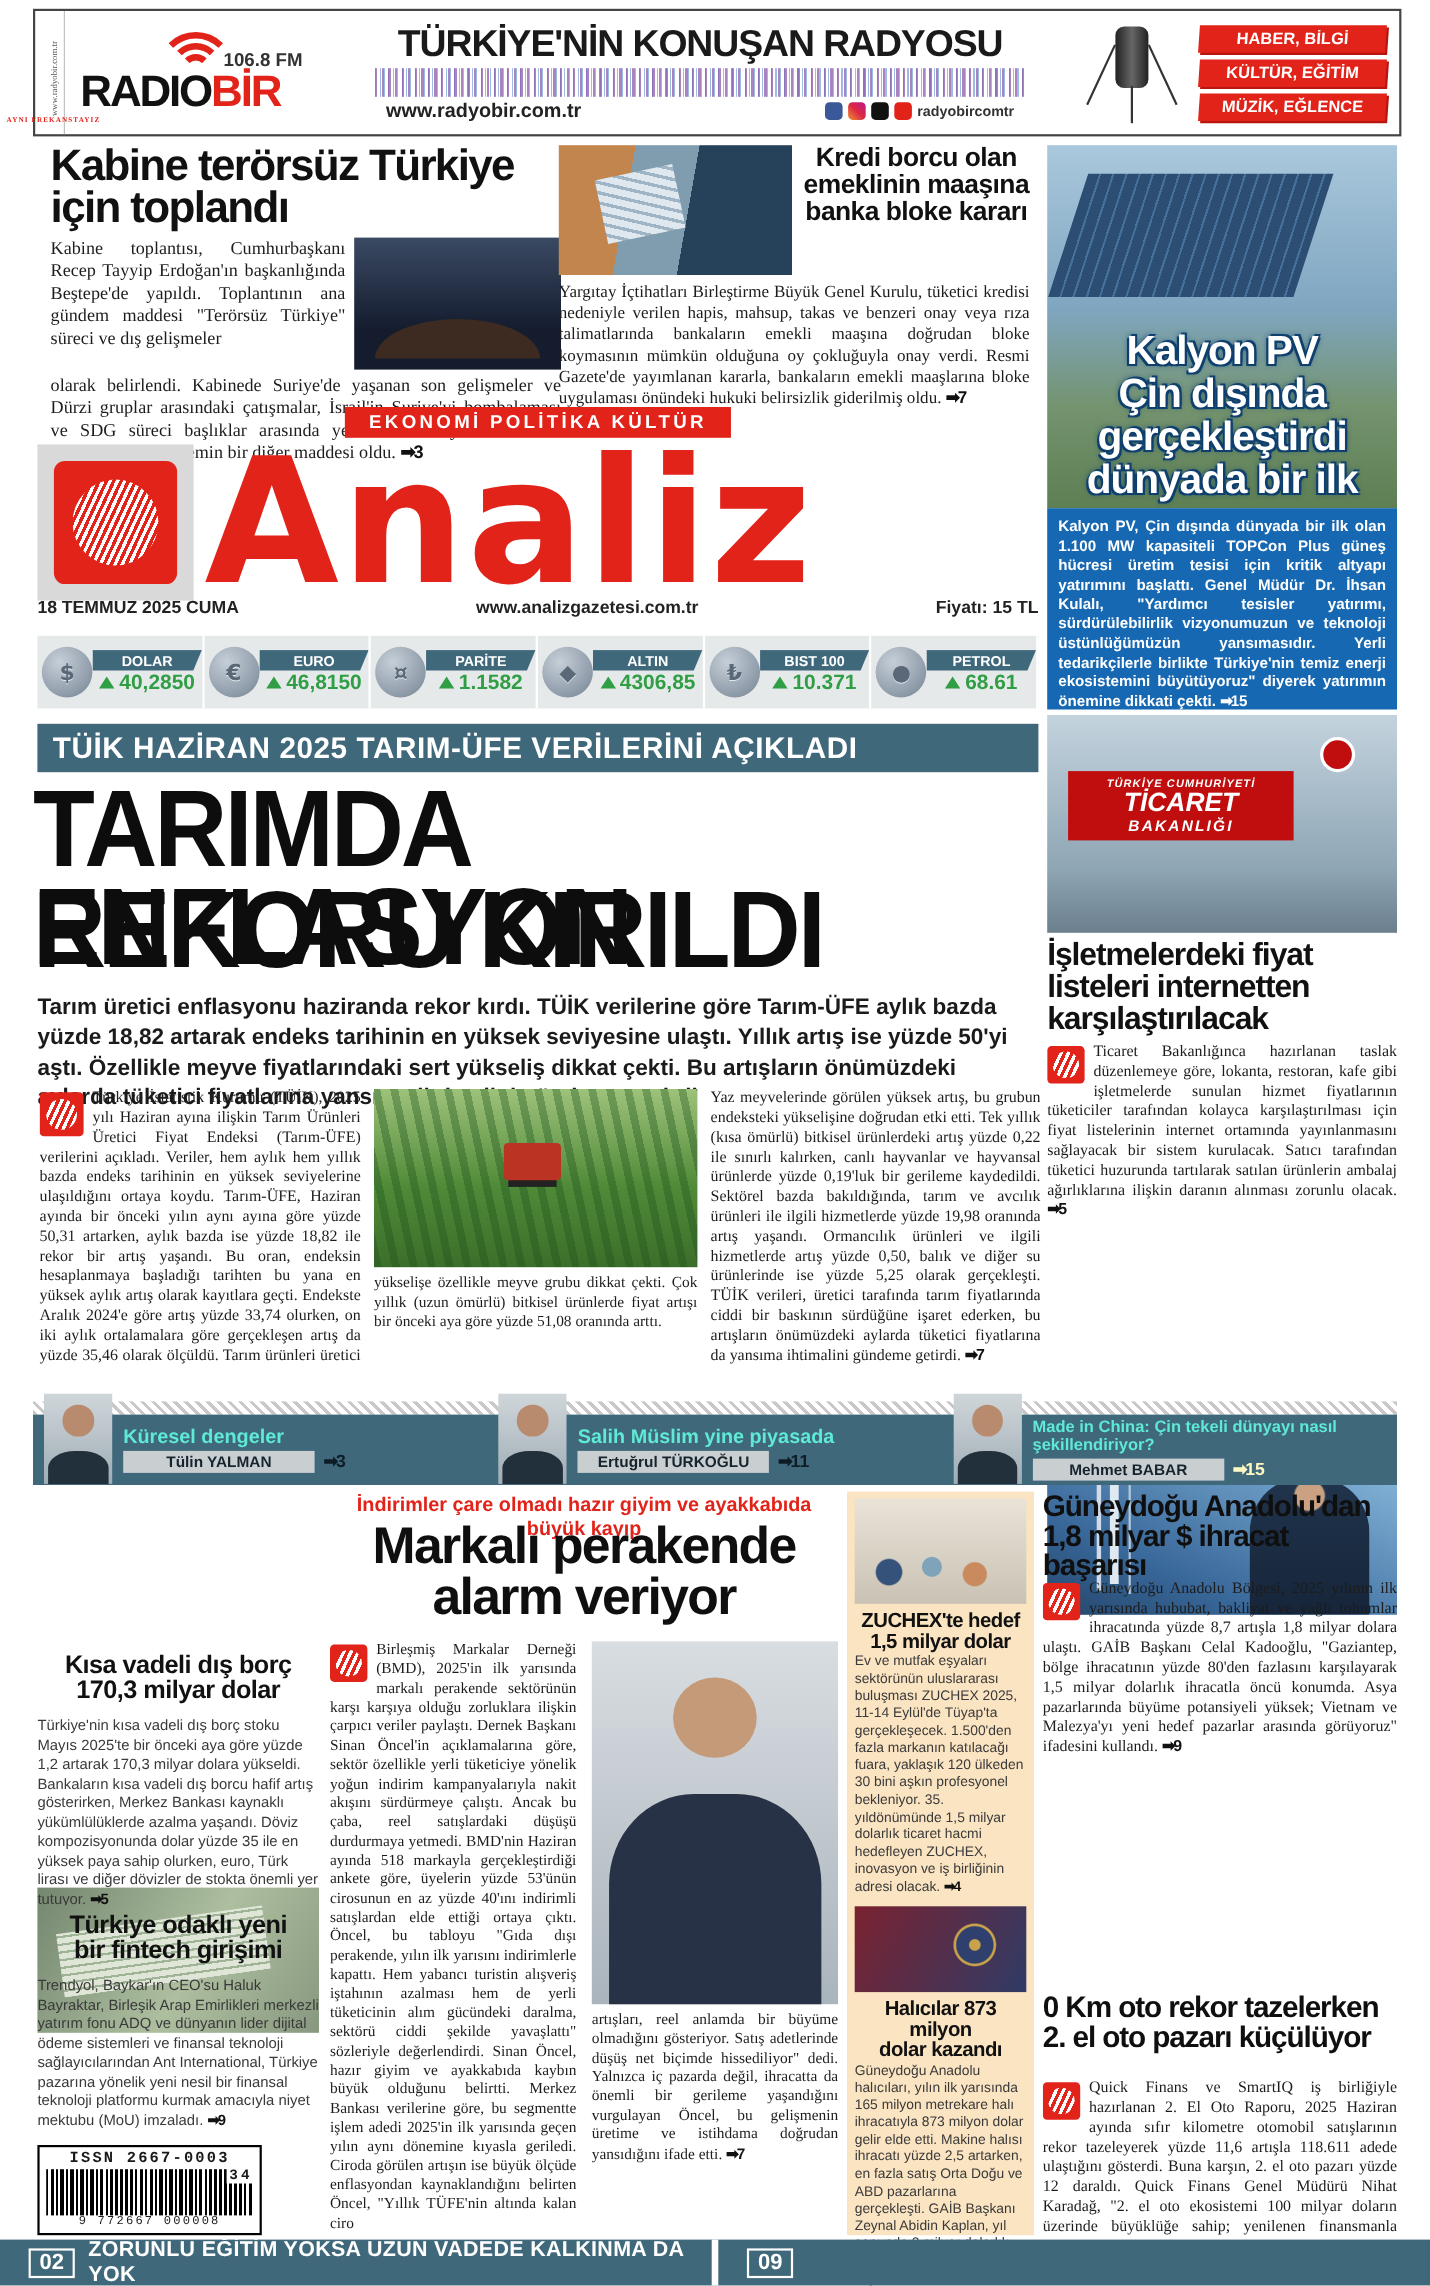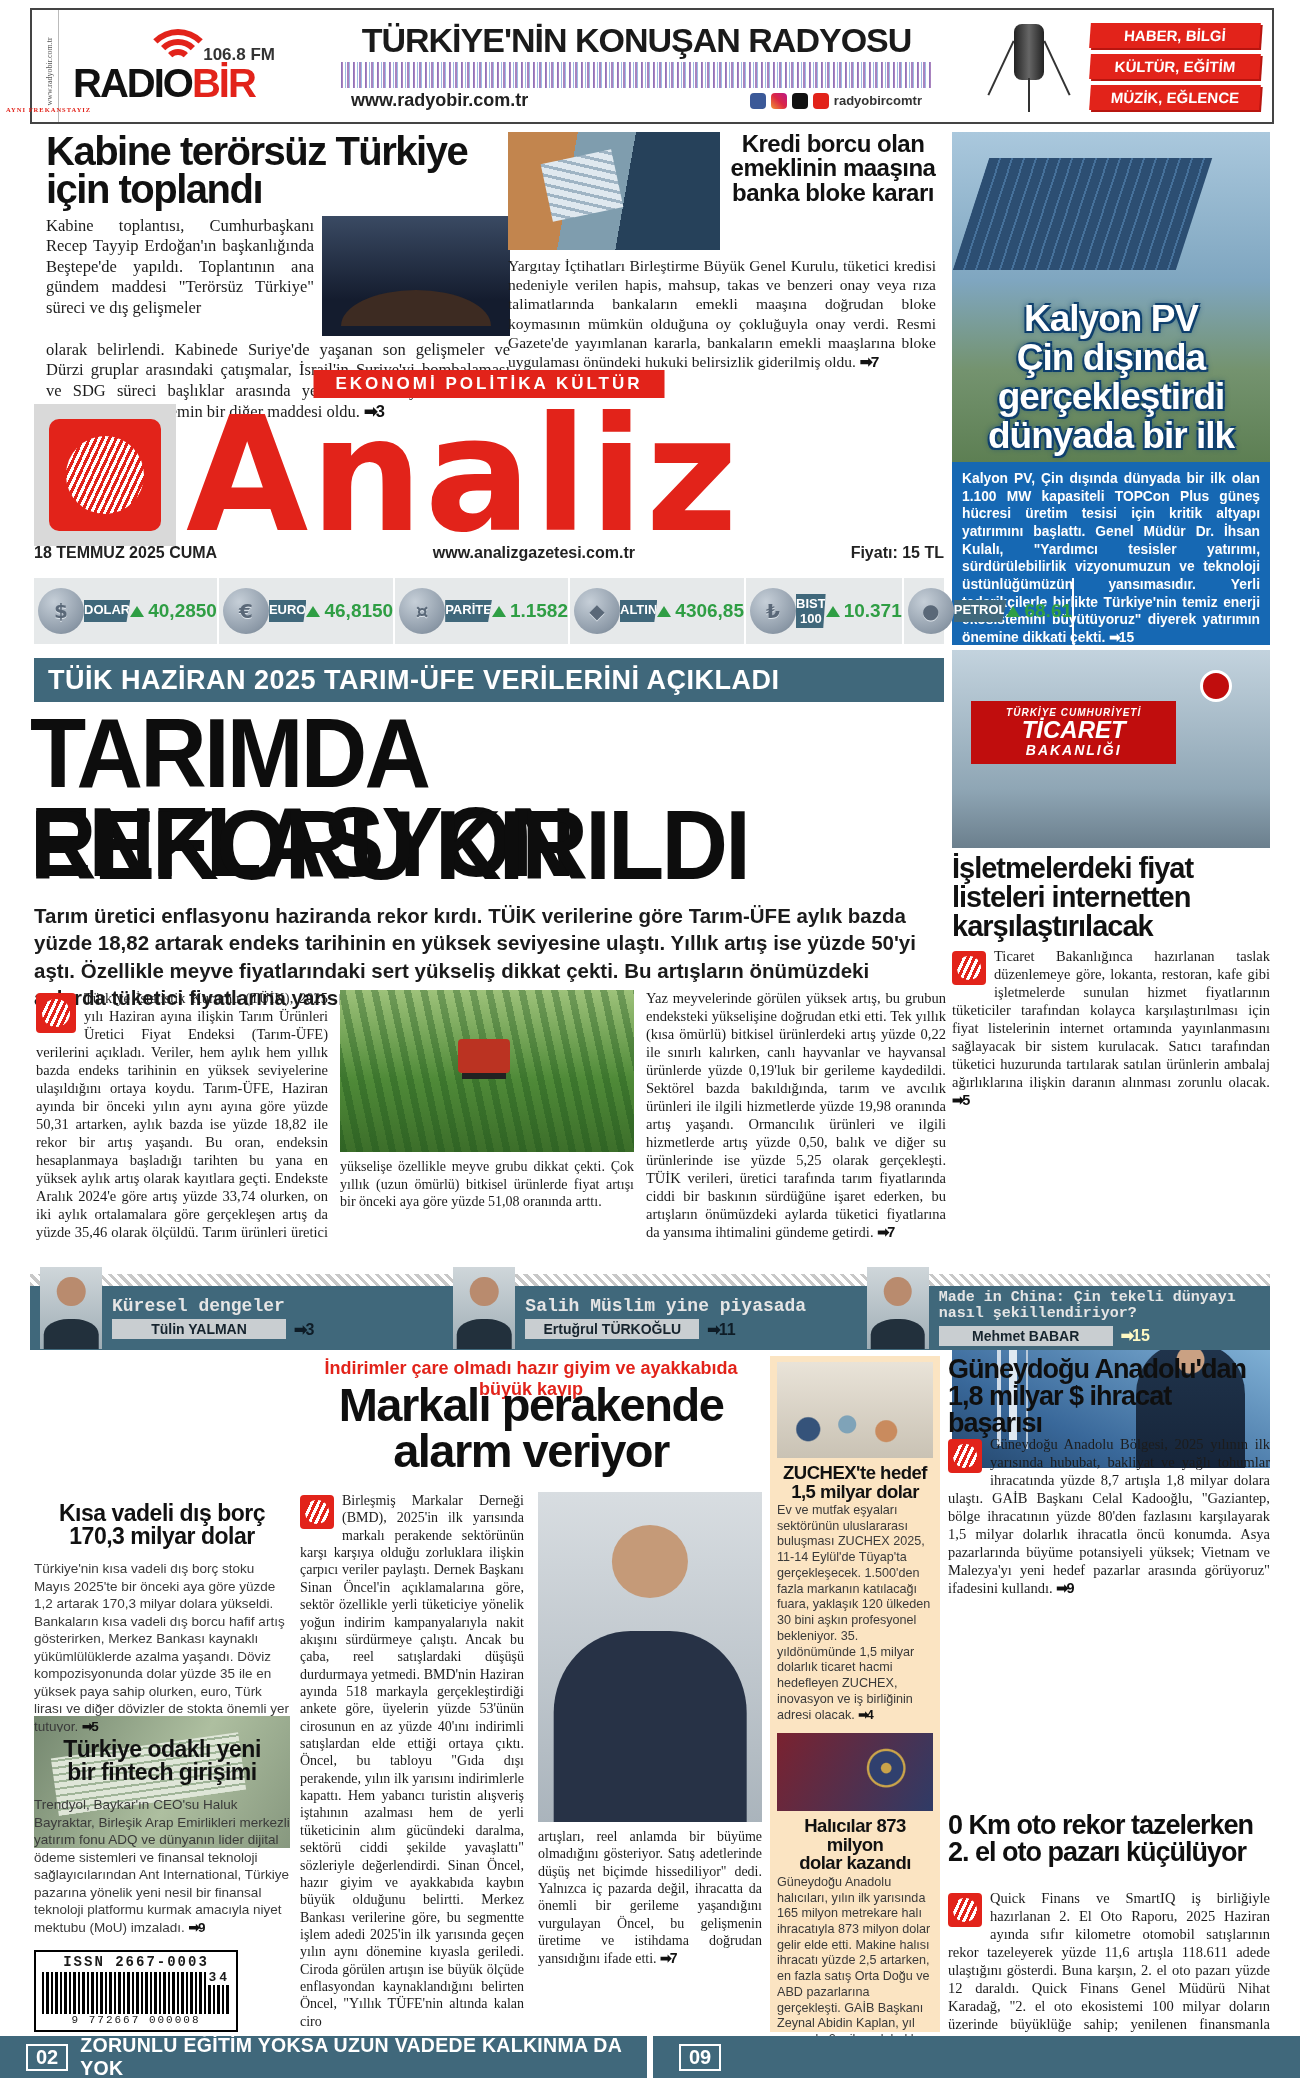--- a/index.html
+++ b/index.html
@@ -81,21 +81,21 @@
   .m-title{font-family:"DejaVu Sans",sans-serif;font-weight:bold;font-size:158px;line-height:1;color:#e2231a;letter-spacing:2px;}
   .m-dates{position:absolute;top:176px;left:0;width:100%;display:flex;justify-content:space-between;
      font-family:"Liberation Sans",sans-serif;font-weight:bold;font-size:16px;color:#222;}
   
   .ticker{top:578px;left:34px;width:910px;height:66px;background:#e6e9ea;display:flex;}
   .t-cell{flex:1;position:relative;border-right:2px solid #fff;display:flex;align-items:center;}
   .coin{width:46px;height:46px;border-radius:50%;margin-left:4px;flex:none;
      background:radial-gradient(circle at 35% 30%,#c6cfd8,#8d9aa8 70%,#6f7d8b);
      display:flex;align-items:center;justify-content:center;font-family:"DejaVu Sans",sans-serif;
      font-weight:bold;font-size:20px;color:#5a6878;text-shadow:0 1px 0 #dfe6ec;}
-  .t-right{flex:1;display:flex;align-items:center;}
+  .t-right{flex:1;display:flex;flex-direction:column;align-items:center;}
   .t-tag{align-self:stretch;background:#40687b;color:#fff;font-family:"Liberation Sans",sans-serif;
      font-weight:bold;font-size:13px;text-align:center;padding:2px 0;clip-path:polygon(0 0,100% 0,92% 100%,0 100%);}
   .t-val{display:flex;align-items:center;gap:4px;font-family:"Liberation Sans",sans-serif;font-weight:bold;
      font-size:19px;color:#2f9e44;}
   .t-up{width:0;height:0;border-left:7px solid transparent;border-right:7px solid transparent;border-bottom:11px solid #2f9e44;}
   
   .tuik{top:658px;left:34px;width:910px;height:44px;background:#40687b;color:#fff;display:flex;align-items:center;
      font-family:"Liberation Sans",sans-serif;font-weight:bold;font-size:27px;letter-spacing:.5px;padding-left:14px;box-sizing:border-box;}
   .bigh{left:30px;width:930px;font-family:"Liberation Sans",sans-serif;font-weight:900;font-size:99px;line-height:.9;
      letter-spacing:-3px;color:#0d0d0d;transform:scaleX(.93);transform-origin:left;}
@@ -129,21 +129,21 @@
   
   .hatch{top:1274px;left:30px;width:1240px;height:12px;
      background:repeating-linear-gradient(45deg,#c8c8c8 0 3px,#fff 3px 7px);}
   .strip{top:1286px;left:30px;width:1240px;height:64px;background:#40687b;display:flex;}
   .colm{flex:1;display:flex;align-items:center;gap:10px;padding-left:10px;position:relative;}
   .avatar{width:62px;height:82px;margin-top:-20px;flex:none;position:relative;overflow:hidden;
      background:linear-gradient(#cfd6da,#9fadb5);}
   .avatar::before{content:"";position:absolute;left:50%;top:12%;width:46%;height:36%;transform:translateX(-50%);border-radius:50%;background:#b98b6e;}
   .avatar::after{content:"";position:absolute;left:50%;bottom:-6%;width:88%;height:42%;transform:translateX(-50%);border-radius:45% 45% 0 0;background:#22303c;}
   .colinfo{flex:1;min-width:0;}
-  .topic{color:#e5e5e5;font-family:Liberation Mono, monospace;font-weight:bold;font-size:18px;line-height:1.05;}
+  .topic{color:#5eead4;font-family:Liberation Sans, sans-serif;font-weight:bold;font-size:18px;line-height:1.05;}
   .namerow{display:flex;align-items:center;gap:8px;margin-top:4px;}
   .namebar{background:#c9ced1;color:#16242e;font-family:"Liberation Sans",sans-serif;font-weight:bold;font-size:14px;
      padding:2px 12px;min-width:150px;text-align:center;}
   .strip .jump{color:#0d1a22;} .strip .jump{color:#10202a;}
   .strip .jump{color:#0f1d26;}
   
   .ph-dollars{top:1360px;left:34px;width:256px;height:132px;background:linear-gradient(120deg,#74876f,#aebfa0 55%,#87987f);}
   .ph-dollars::before{content:"";position:absolute;left:8%;top:22%;width:74%;height:44%;transform:rotate(-8deg);
      background:repeating-linear-gradient(0deg,#dfe6d8 0 5px,#9fb497 5px 7px);}
   .lr-h{left:34px;width:256px;margin:0;font-family:"Liberation Sans",sans-serif;font-size:23px;line-height:1.02;letter-spacing:-.5px;text-align:center;color:#111;}

